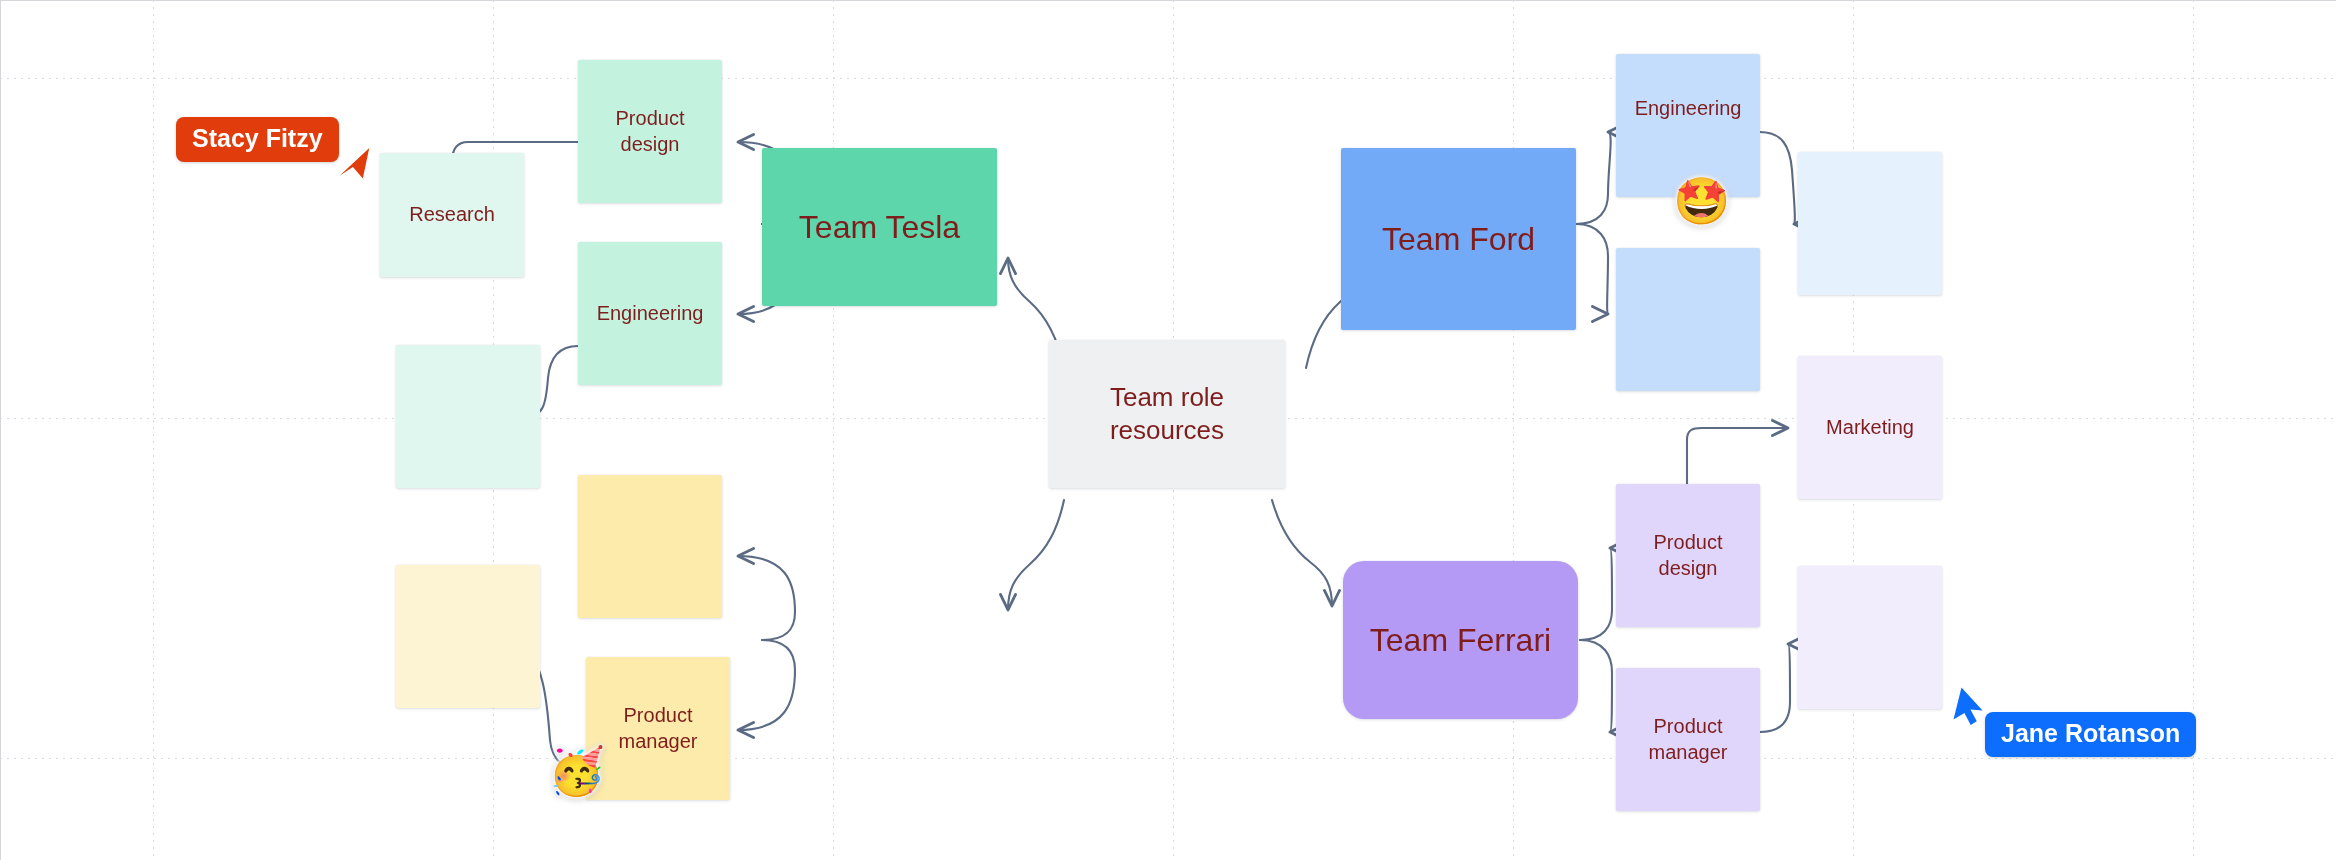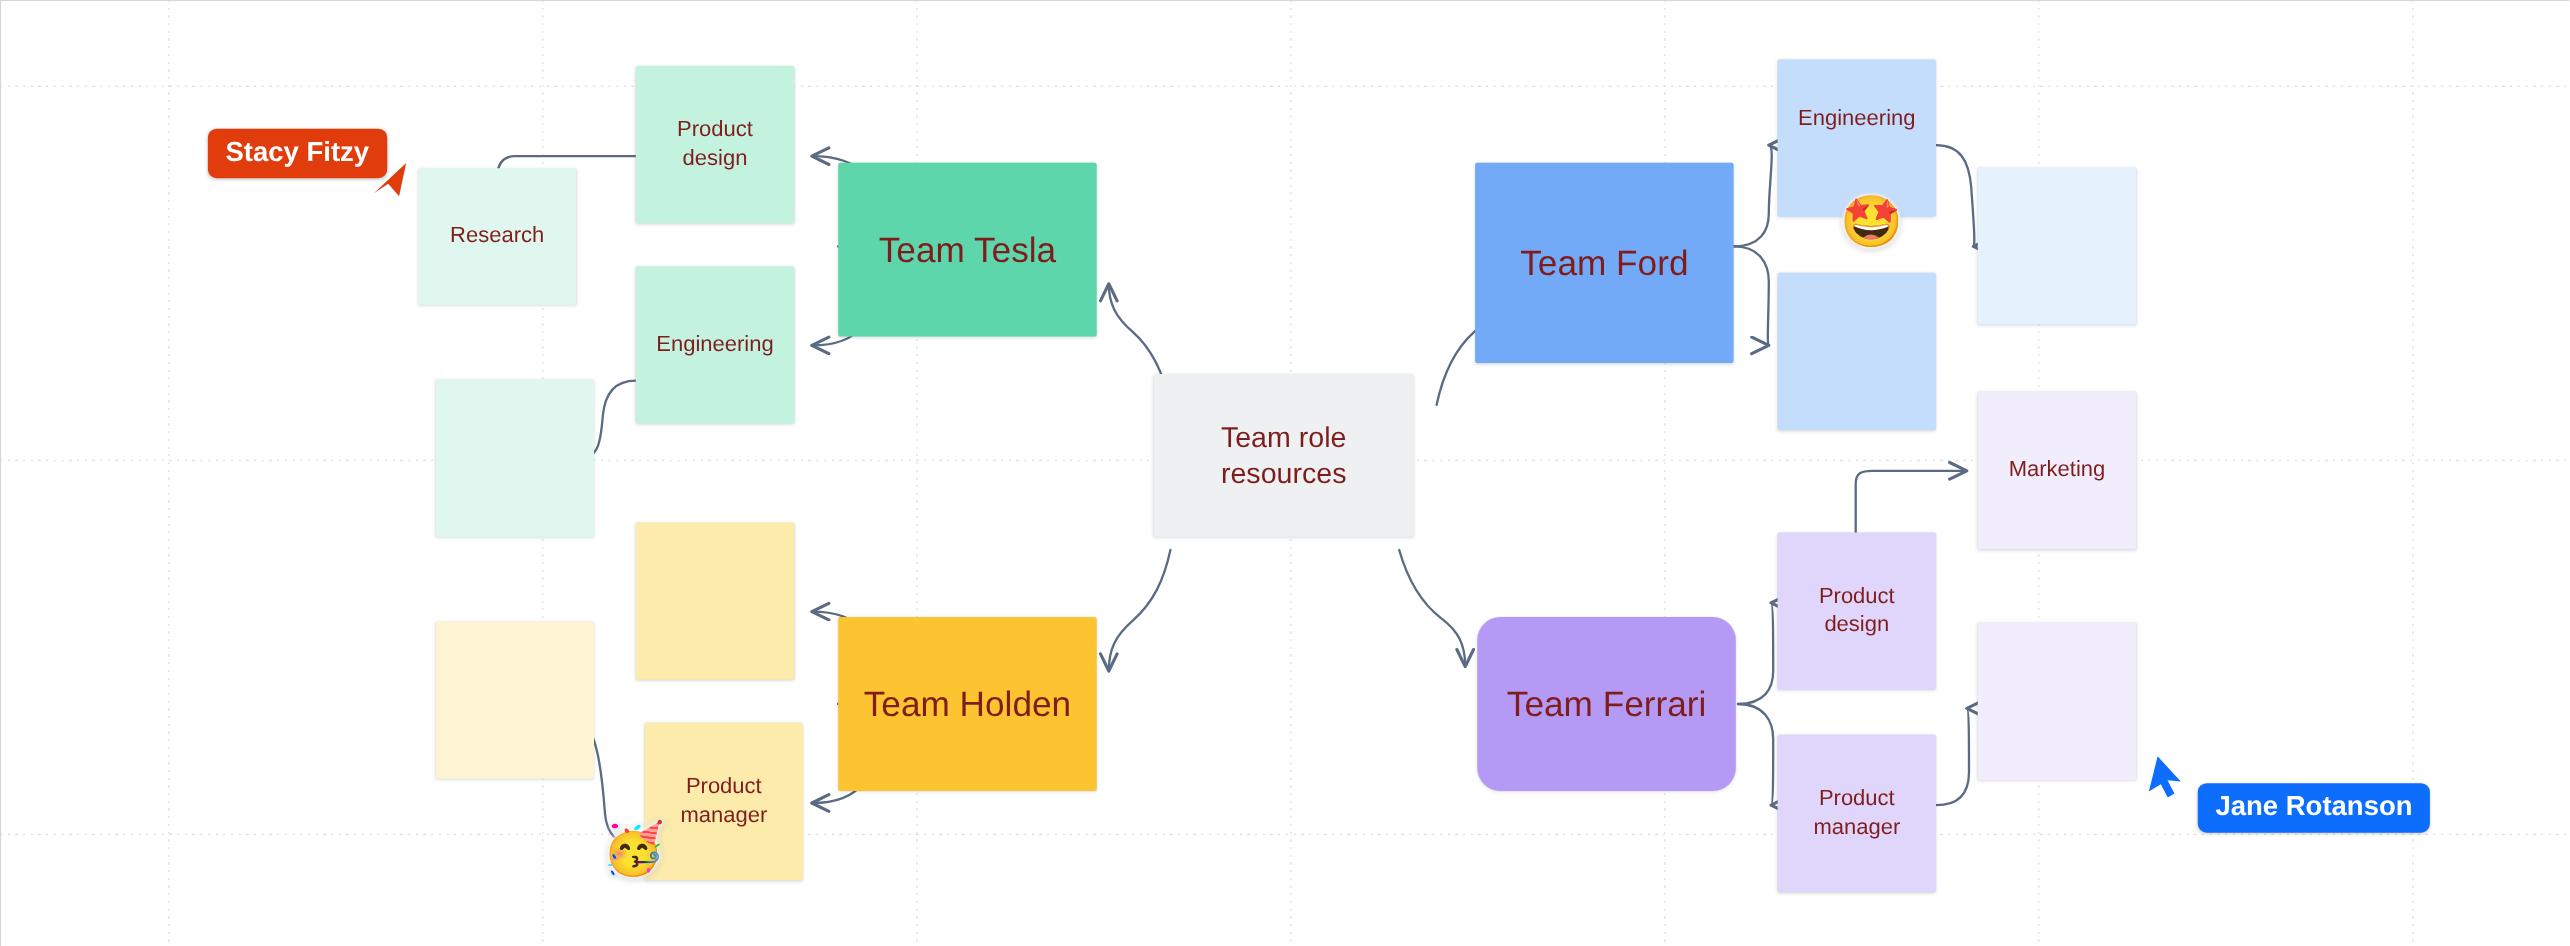--- a/index.html
+++ b/index.html
@@ -82,21 +82,20 @@
     display: inline-flex;
     align-items: center;
     color: #ffffff;
     font-size: 25px;
     font-weight: bold;
     padding: 7px 16px 9px 16px;
     border-radius: 8px;
     white-space: nowrap;
     box-shadow: 0 1px 3px rgba(0,0,0,0.18);
     user-select: none;
-    margin-left: 13px;
   }
 
   .cursor-arrow { position: absolute; }
 </style>
 </head>
 <body>
 
 <div id="canvas">
 
   <div class="gridline-v" style="left:153px"></div>
@@ -168,21 +167,20 @@
 
   <div class="node team" style="left:762px; top:148px; width:235px; height:158px; background:#5dd6ab;">Team Tesla</div>
 
   <div class="node role" style="left:396px; top:565px; width:144px; height:143px; background:#fdf4d3;"></div>
 
   <div class="node role" style="left:578px; top:475px; width:144px; height:143px; background:#fcebab;"></div>
 
   <div class="node role" style="left:586px; top:657px; width:144px; height:143px; background:#fcebab;">Product
 manager</div>
 
-  <div class="node team" style="left:762px; top:561px; width:235px; height:158px; background:#fbc430;">Team Holden</div>
 
   <div class="node center" style="left:1049px; top:340px; width:236px; height:148px; background:#eef0f2;">Team role
 resources</div>
 
   <div class="node team" style="left:1341px; top:148px; width:235px; height:182px; background:#72aaf8;">Team Ford</div>
 
   <div class="node role" style="left:1616px; top:54px; width:144px; height:143px;
               background:#c5ddfd; align-items:flex-start; padding-top:42px;">Engineering</div>
 
   <div class="node role" style="left:1616px; top:248px; width:144px; height:143px; background:#c5ddfd;"></div>

